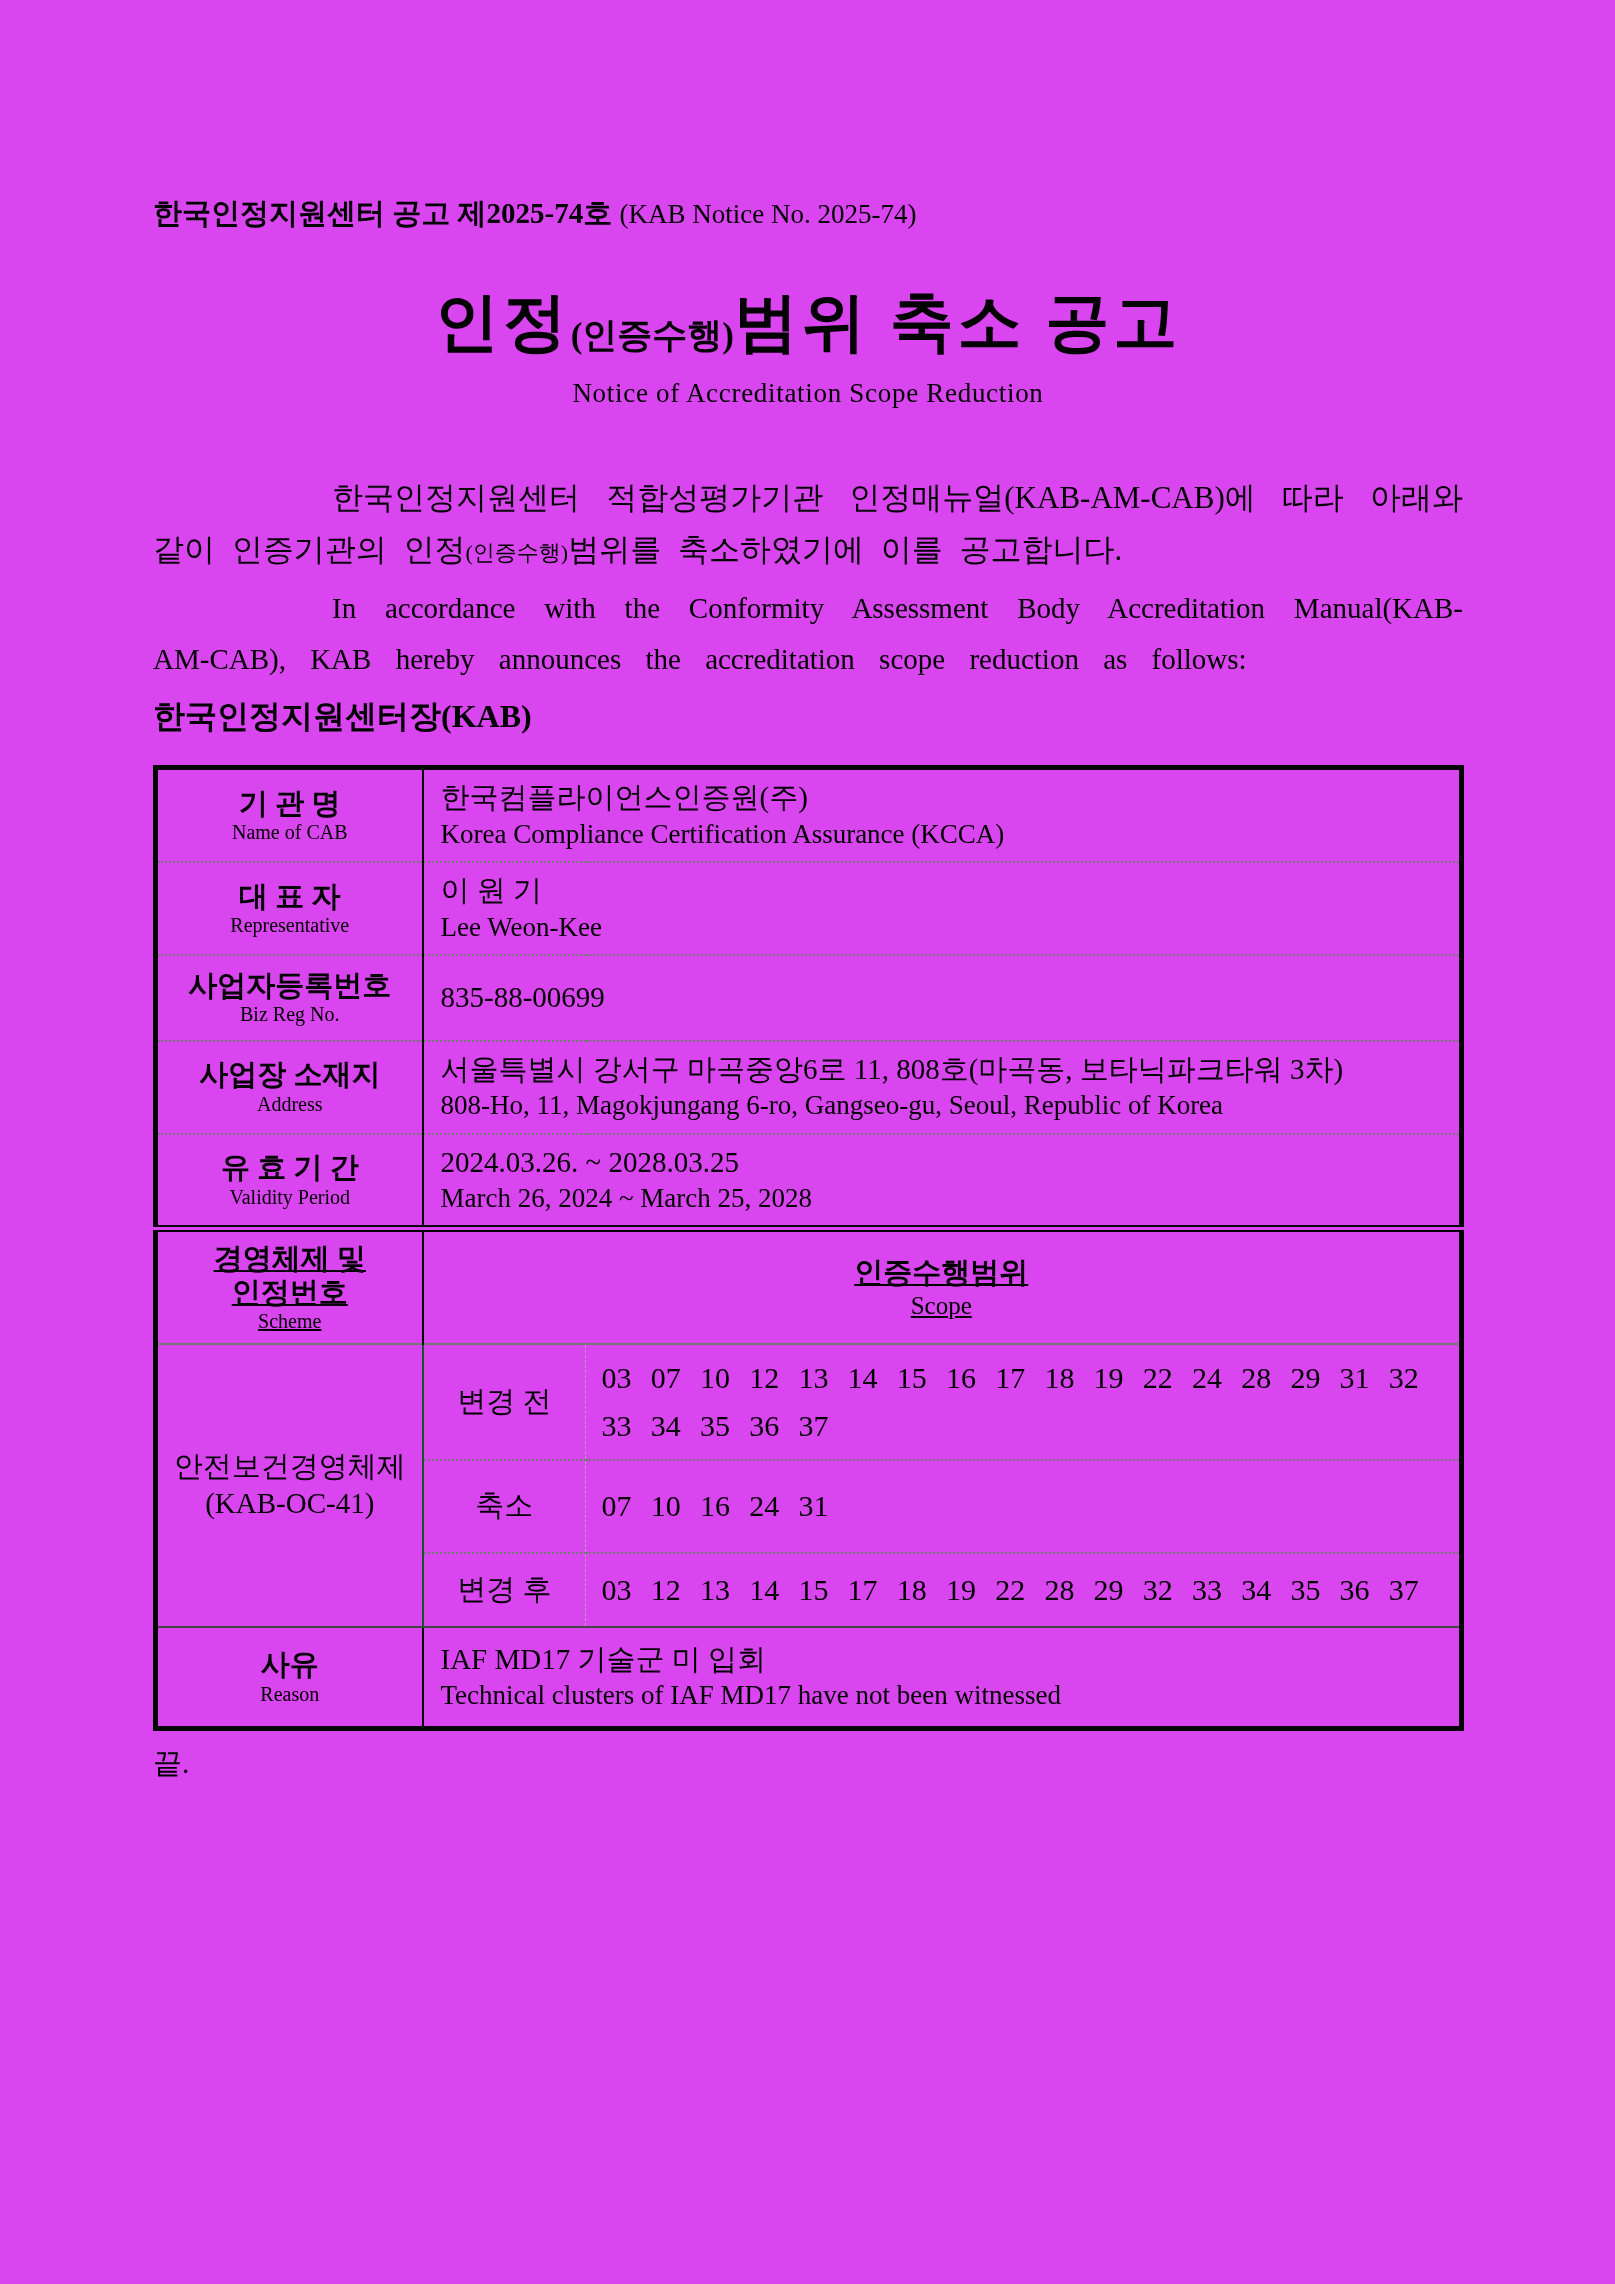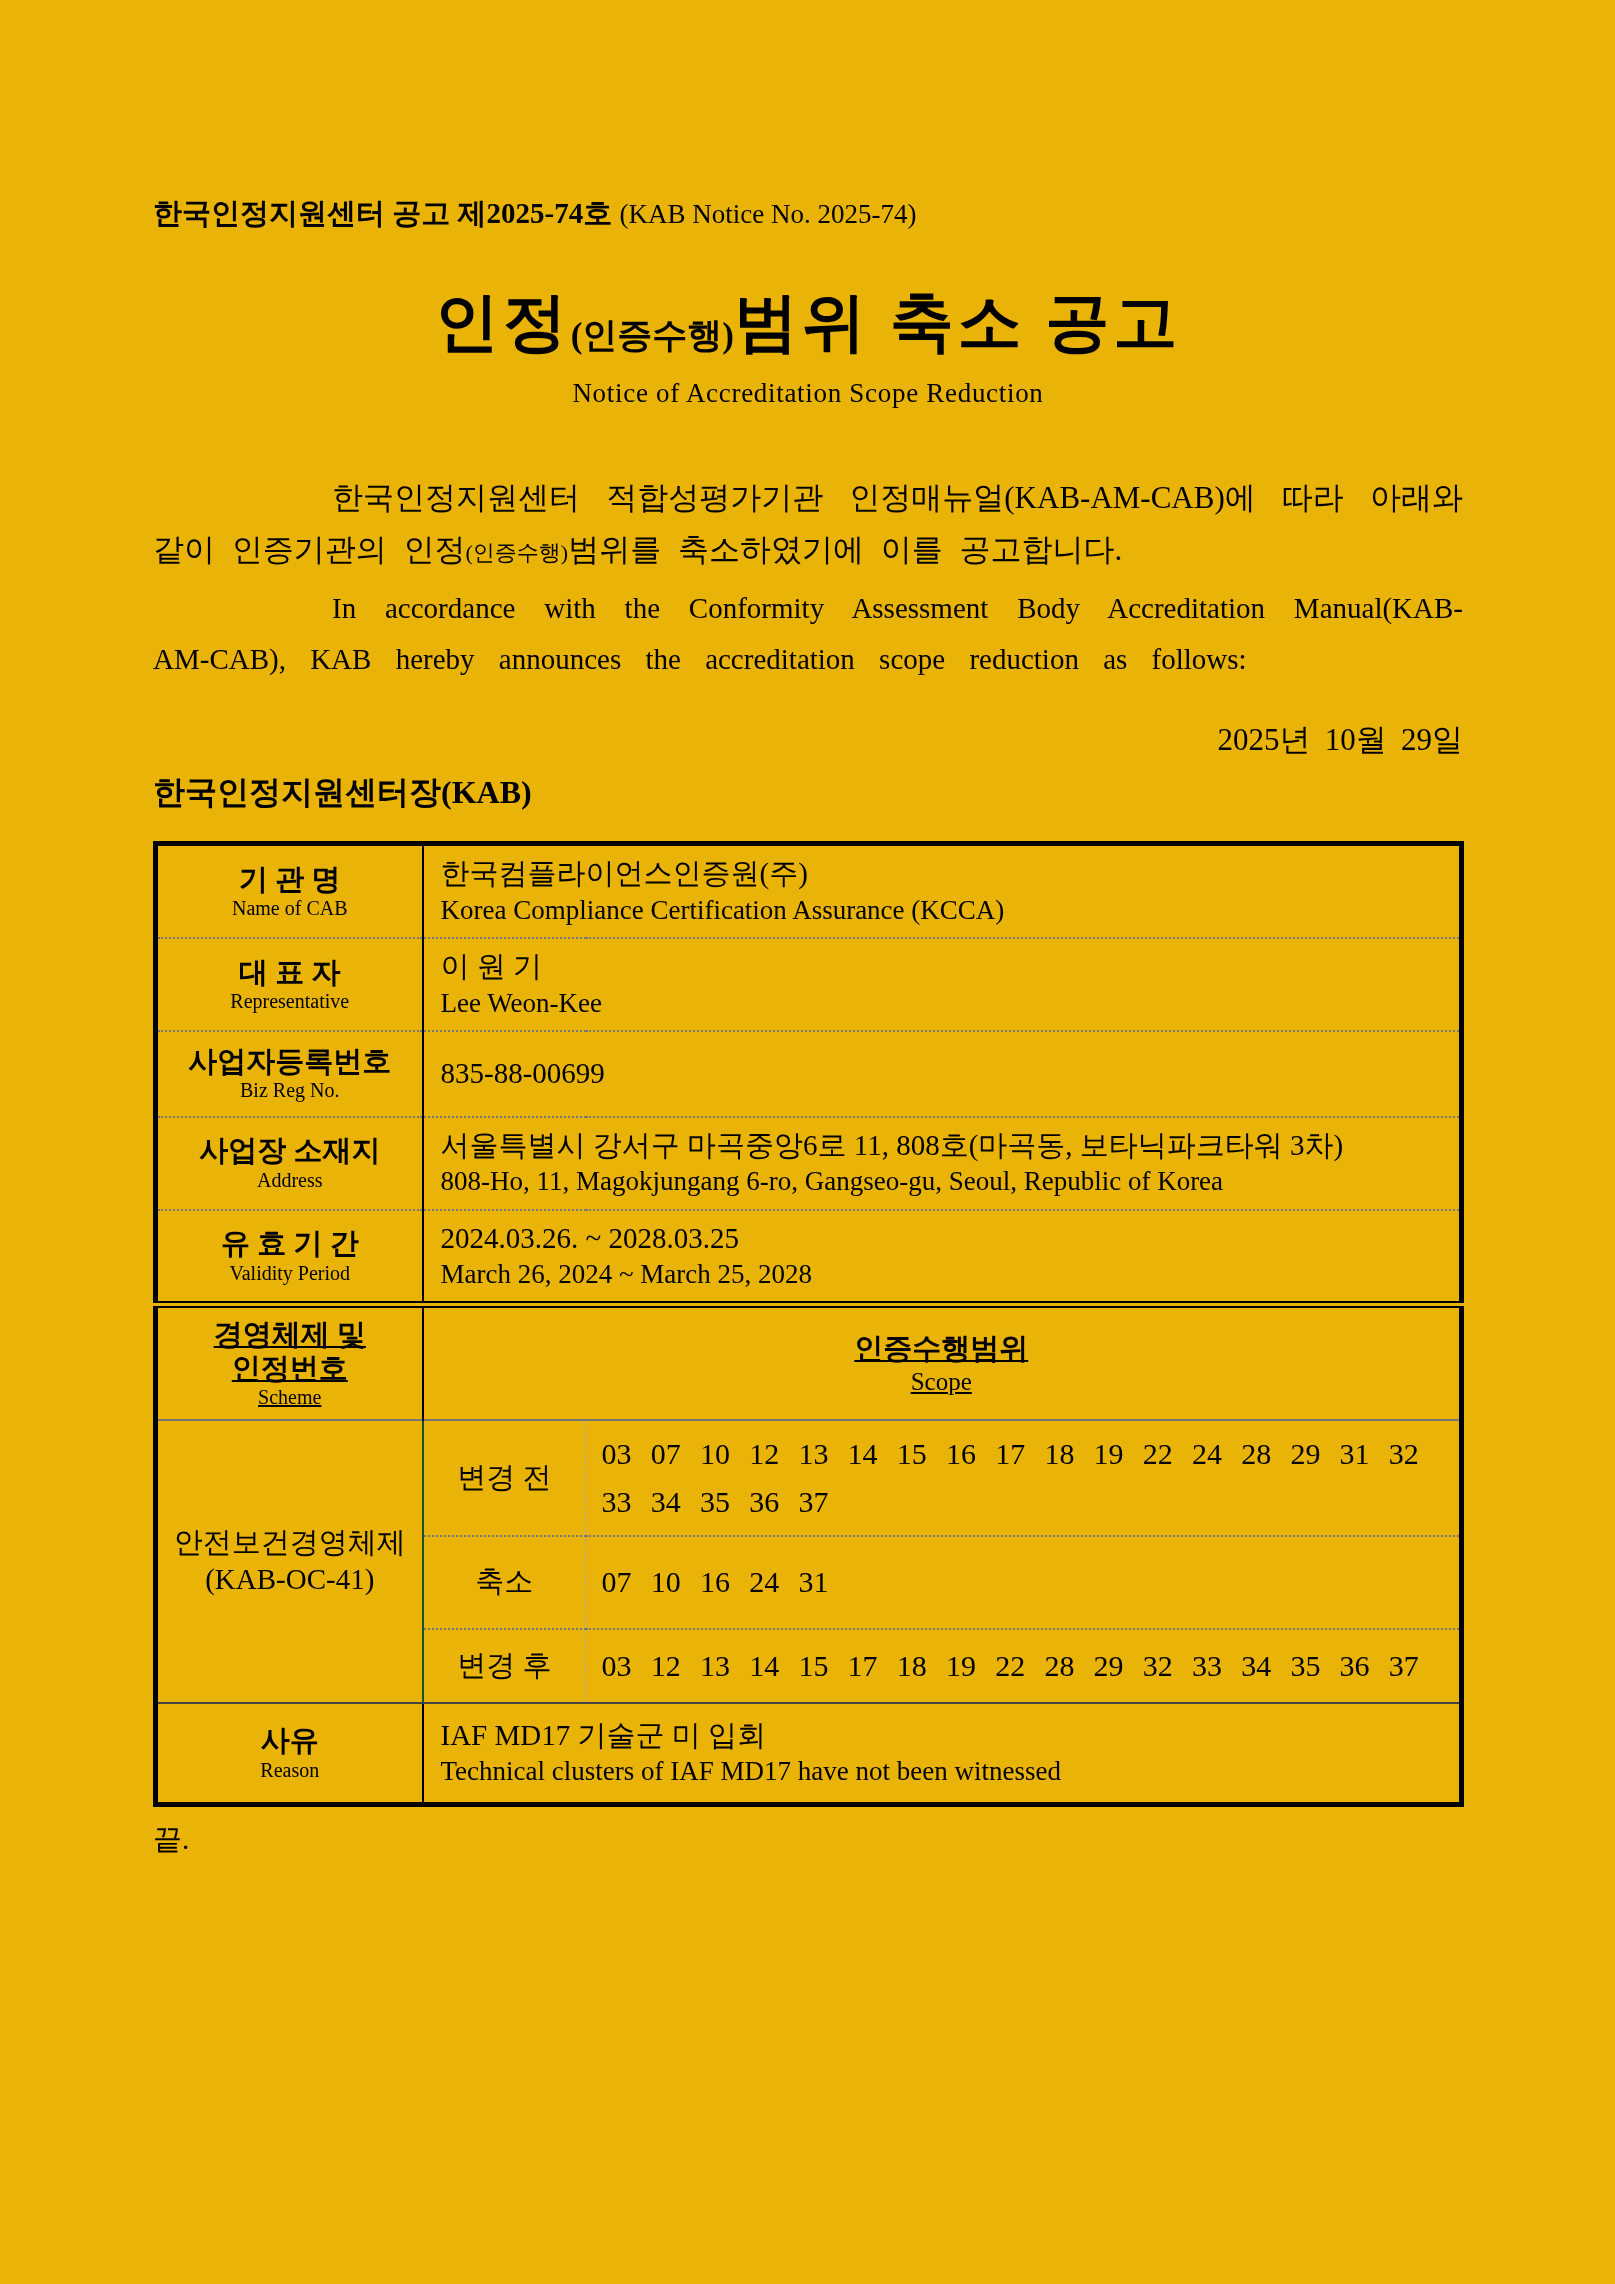--- a/index.html
+++ b/index.html
@@ -2,21 +2,21 @@
 <html style="font-size:10.4px"><head>
 <meta charset="utf-8">
 <style>
   * { margin: 0; padding: 0; box-sizing: border-box; }
   html, body { background: #888; }
   .page {
     position: relative;
     width: 1616px;
     height: 2284px;
     margin: 0 auto;
-    background: #eab308;
+    background: #d946ef;
     color: #000;
     font-family: "Liberation Serif", "DejaVu Serif", serif;
   }
   .content {
     padding: 196px 153px 0 153px;
   }
 
   
   .notice-no {
     font-size: 29px;
@@ -165,21 +165,20 @@
     <div class="title">
       <span>인정</span><span class="paren">(인증수행)</span><span>범위 축소 공고</span>
     </div>
     <div class="subtitle">Notice of Accreditation Scope Reduction</div>
 
     <div class="para">
       <span>한국인정지원센터 적합성평가기관 인정매뉴얼(KAB-AM-CAB)에 따라 아래와 같이 인증기관의 인정</span><span class="paren-small">(인증수행)</span><span>범위를 축소하였기에 이를 공고합니다.</span>
     </div>
     <div class="para-en">In accordance with the Conformity Assessment Body Accreditation Manual(KAB-AM-CAB), KAB hereby announces the accreditation scope reduction as follows:</div>
 
-    <div class="date-line">2025년 10월 29일</div>
     <div class="sign-line">한국인정지원센터장(KAB)</div>
 
     <table class="cab">
       <colgroup>
           <col class="c1">
           <col class="c2">
           <col>
         </colgroup>
 
       <tbody>

